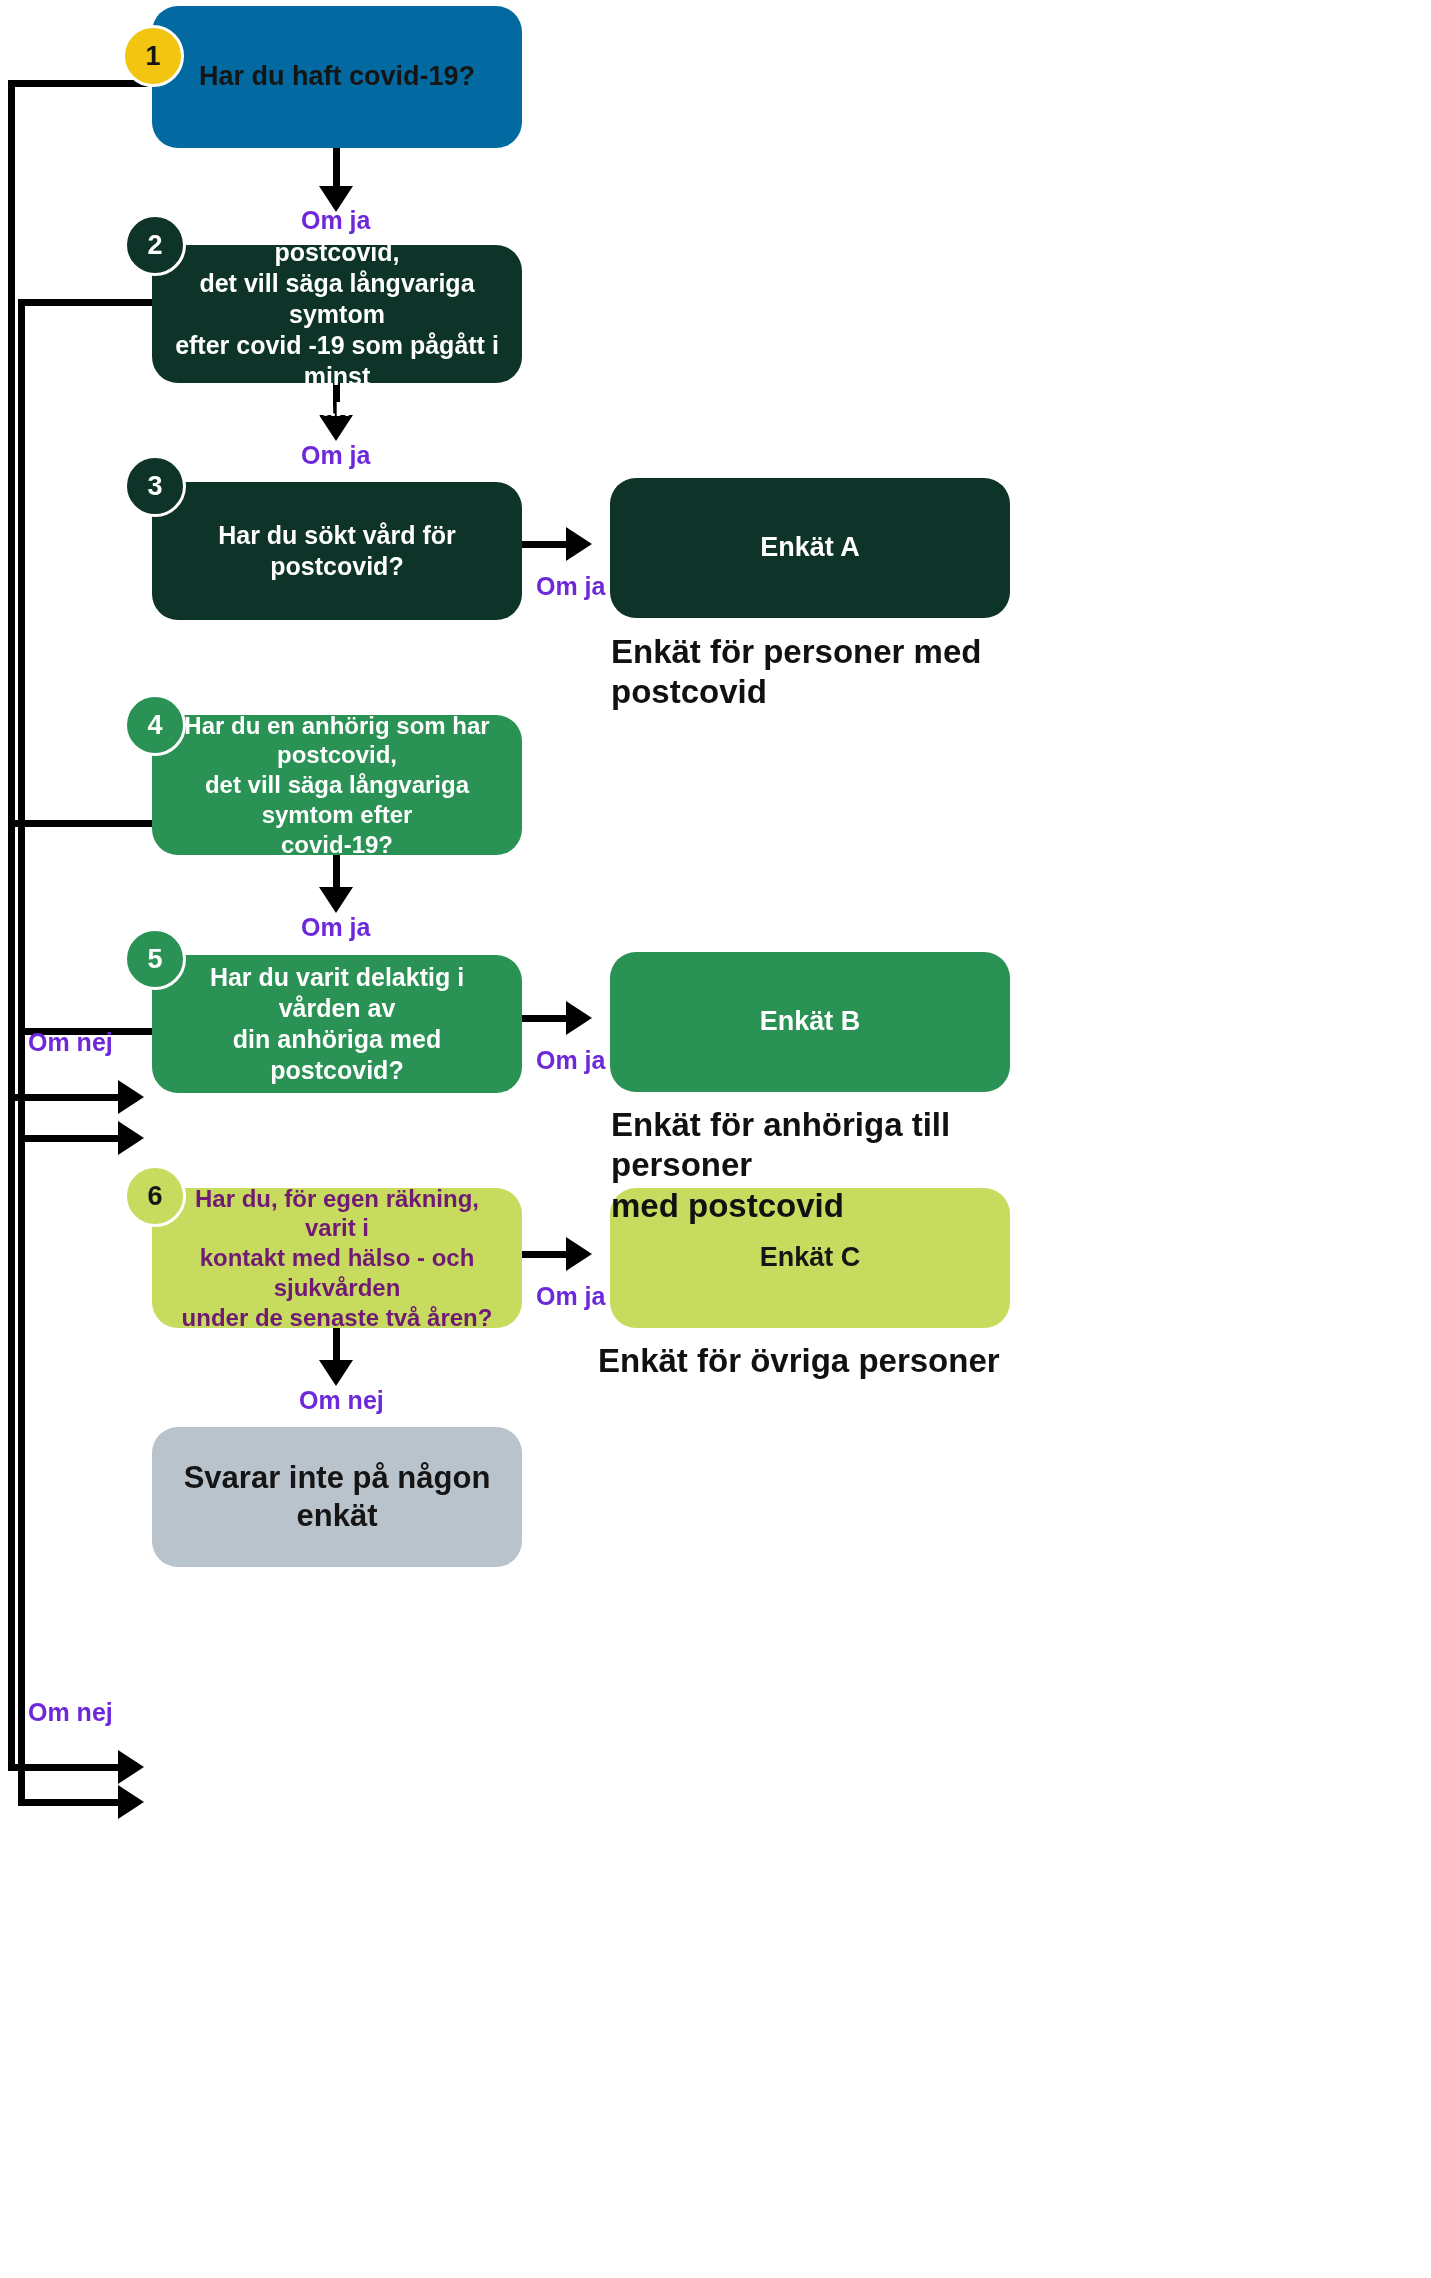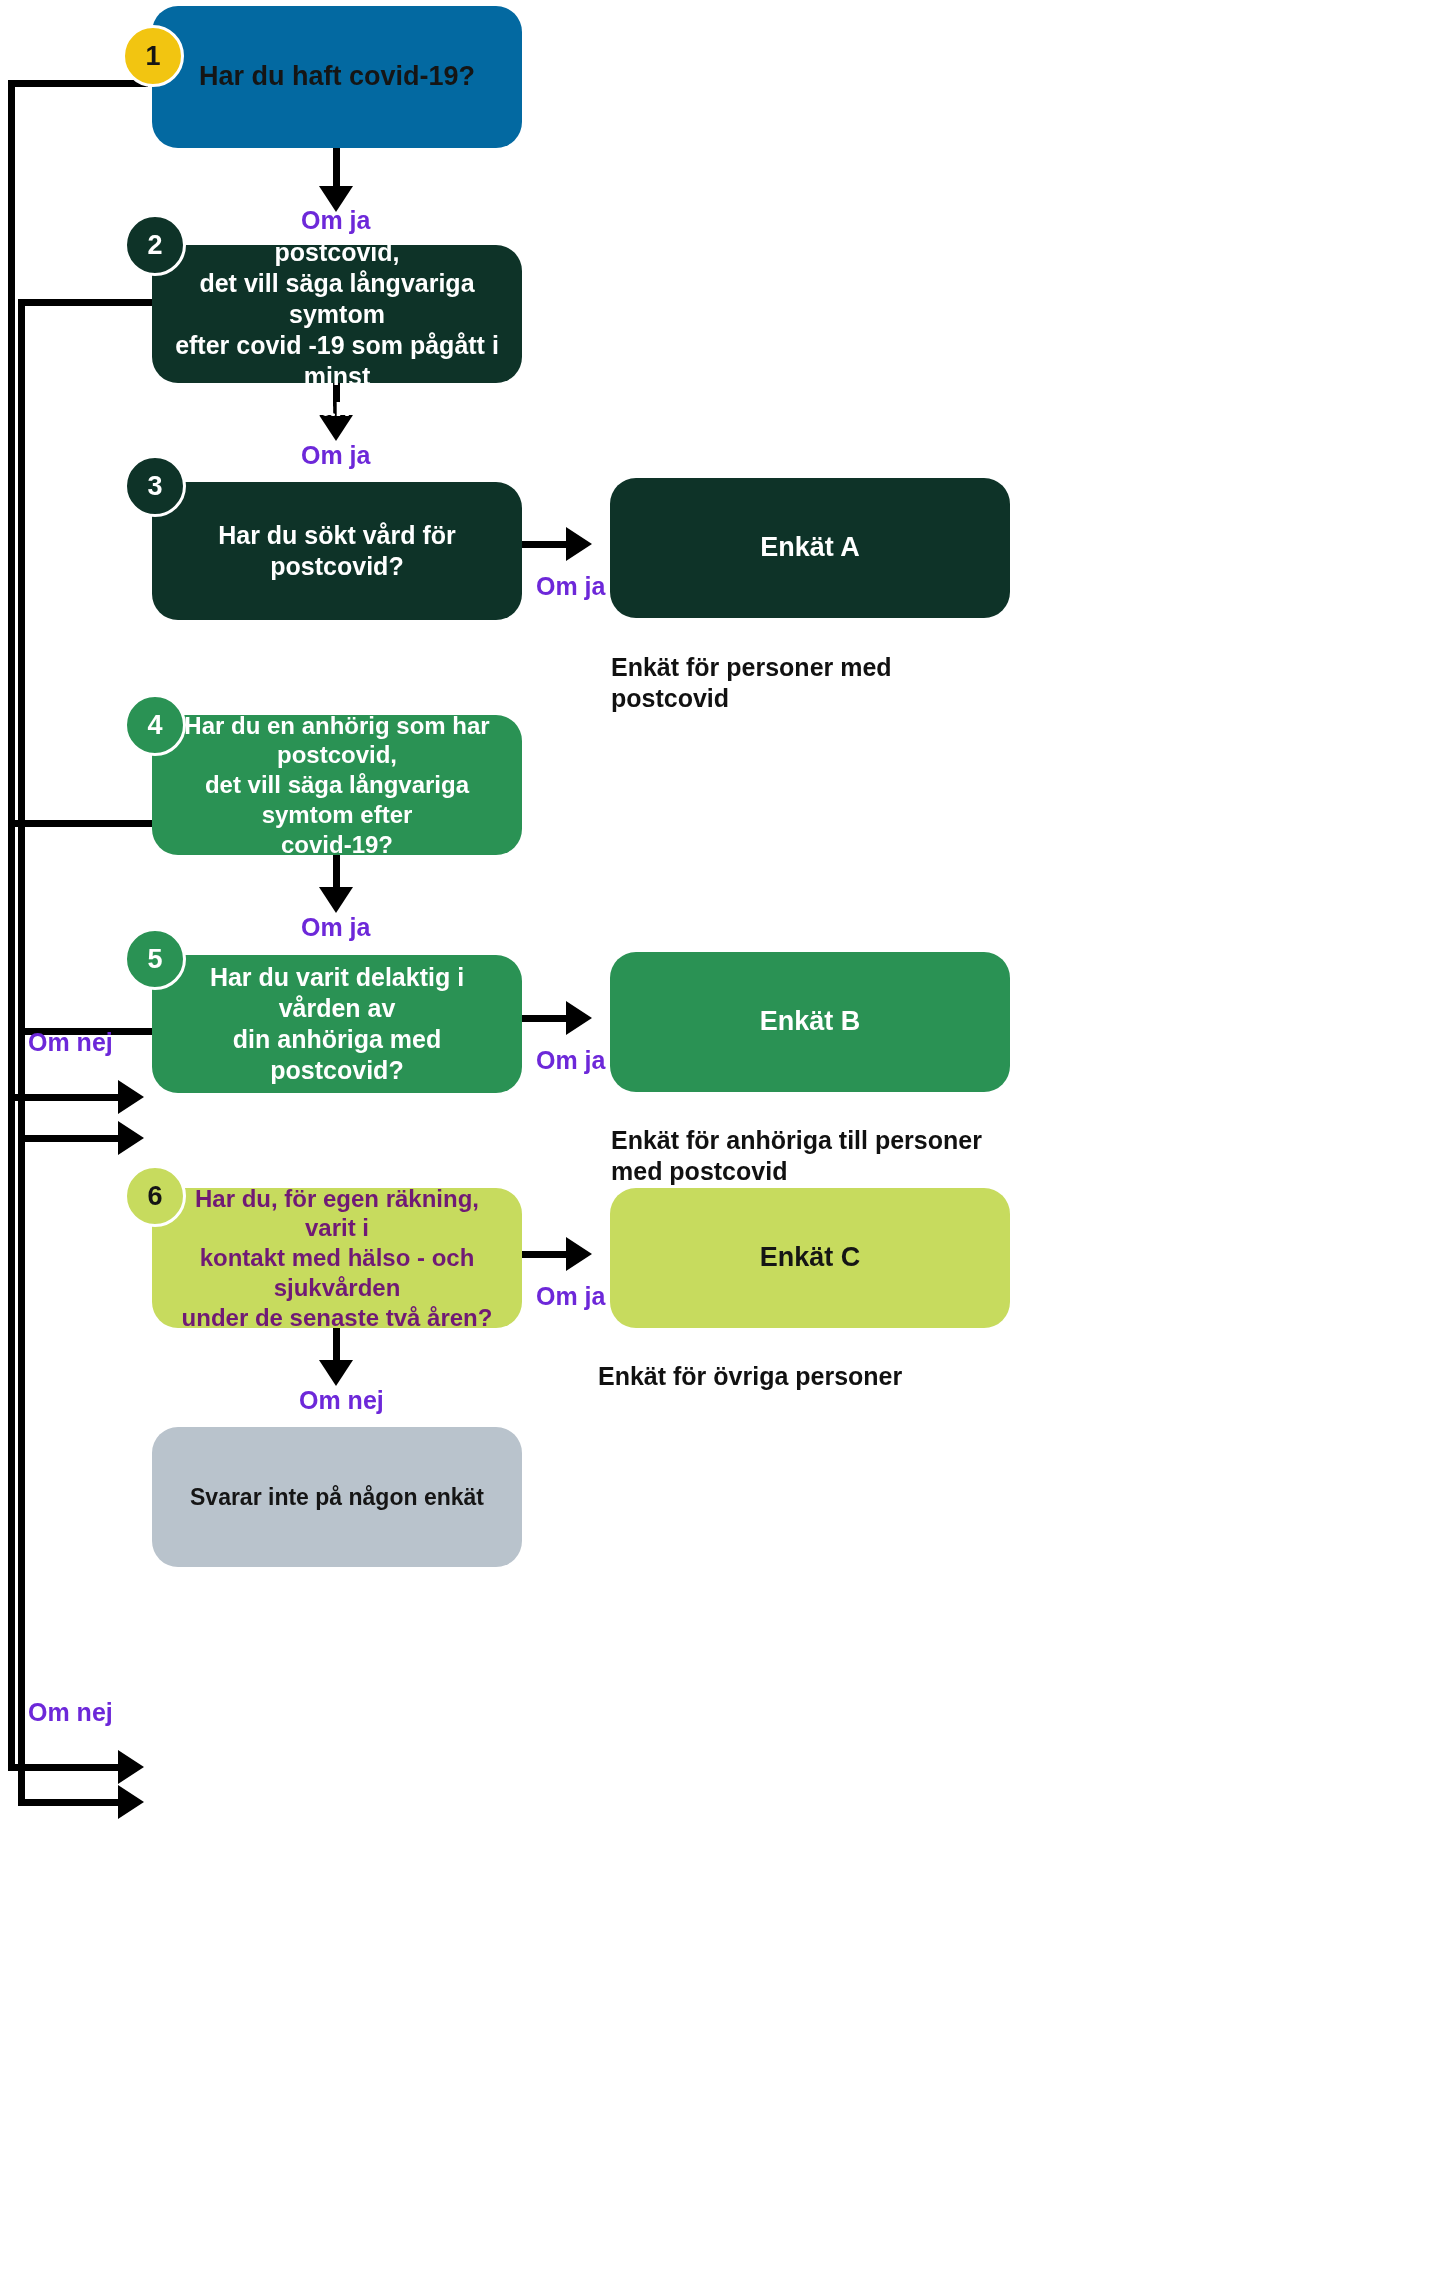--- a/index.html
+++ b/index.html
@@ -5,21 +5,21 @@
   html,body{margin:0;padding:0;background:#ffffff;}
   body{font-family:"Liberation Sans",sans-serif;}
   #stage{position:relative;width:1431px;height:2278px;background:#ffffff;overflow:hidden;}
   .box{position:absolute;border-radius:26px;display:flex;align-items:center;justify-content:center;
        text-align:center;font-weight:bold;line-height:1.24;box-sizing:border-box;z-index:5;}
   .box .txt{padding:0 16px;white-space:pre-line;}
   .num{position:absolute;width:62px;height:62px;border-radius:50%;display:flex;align-items:center;
        justify-content:center;color:#ffffff;font-weight:bold;font-size:27px;border:3px solid #ffffff;
        box-sizing:border-box;z-index:9;}
   .label{position:absolute;font-weight:bold;color:#6d28d9;font-size:25px;white-space:nowrap;z-index:8;}
-  .cap{position:absolute;font-weight:bold;color:#111111;font-size:25px;line-height:1.22;z-index:8;margin-top:20px;}
+  .cap{position:absolute;font-weight:bold;color:#111111;font-size:33px;line-height:1.22;z-index:8;}
   .ln{position:absolute;background:#000000;z-index:2;}
   .arrow{position:absolute;width:0;height:0;z-index:3;}
   .ar-down{border-left:17px solid transparent;border-right:17px solid transparent;border-top:26px solid #000;}
   .ar-right{border-top:17px solid transparent;border-bottom:17px solid transparent;border-left:26px solid #000;}
 </style>
 </head>
 <body>
 
 <div id="stage">
 
@@ -135,17 +135,17 @@
 
   <div class="box" style="left:610px;top:1188px;width:400px;height:140px;background:#C7DB5E;color:#151515;font-size:27px;">
     <span class="txt">Enkät C</span>
   </div>
   <div class="cap" style="left:598px;top:1341px;width:420px;white-space:pre-line;">Enkät för övriga personer</div>
 
   <div class="ln" style="left:333px;top:1328px;width:7px;height:38px;"></div>
   <div class="arrow ar-down" style="left:319px;top:1360px;"></div>
   <div class="label" style="left:299px;top:1386px;">Om nej</div>
 
-  <div class="box" style="left:152px;top:1427px;width:370px;height:140px;background:#B9C3CC;color:#151515;font-size:23px;">
+  <div class="box" style="left:152px;top:1427px;width:370px;height:140px;background:#B9C3CC;color:#151515;font-size:31px;">
     <span class="txt">Svarar inte på någon enkät</span>
   </div>
 
 </div>
 
 </body></html>

